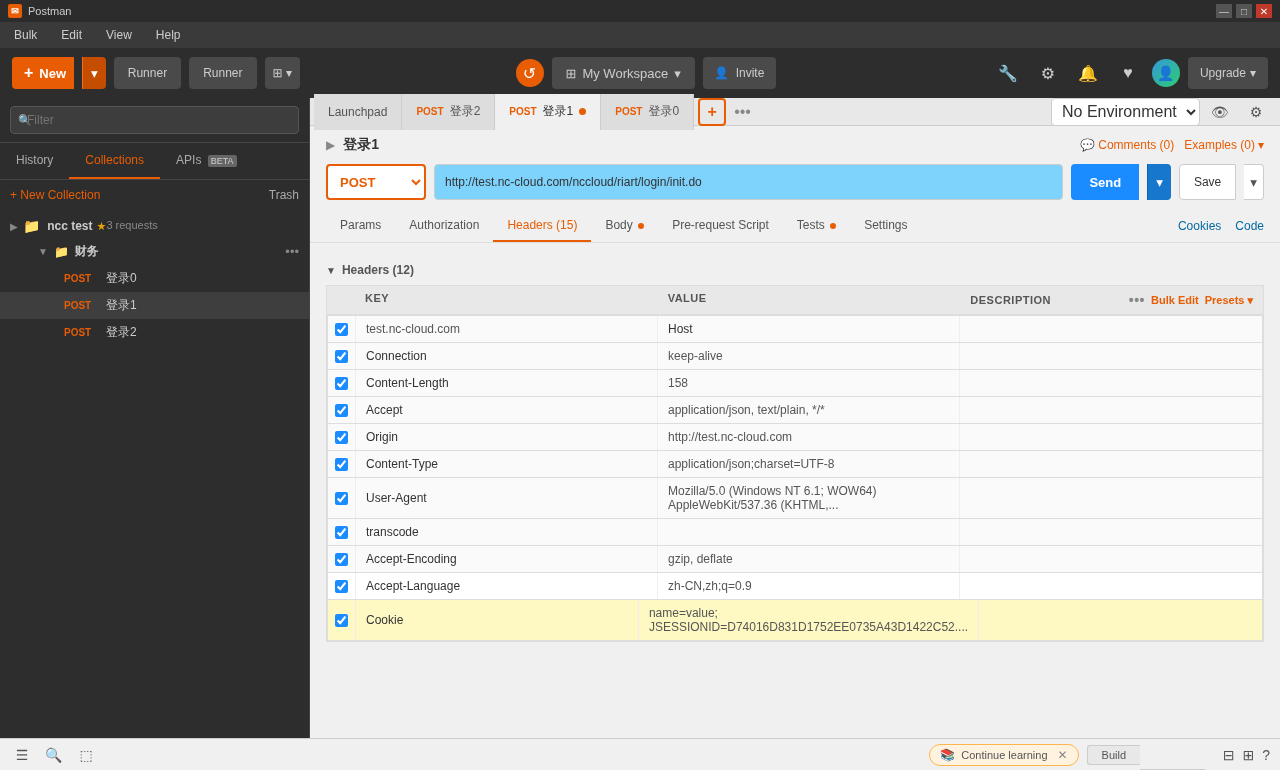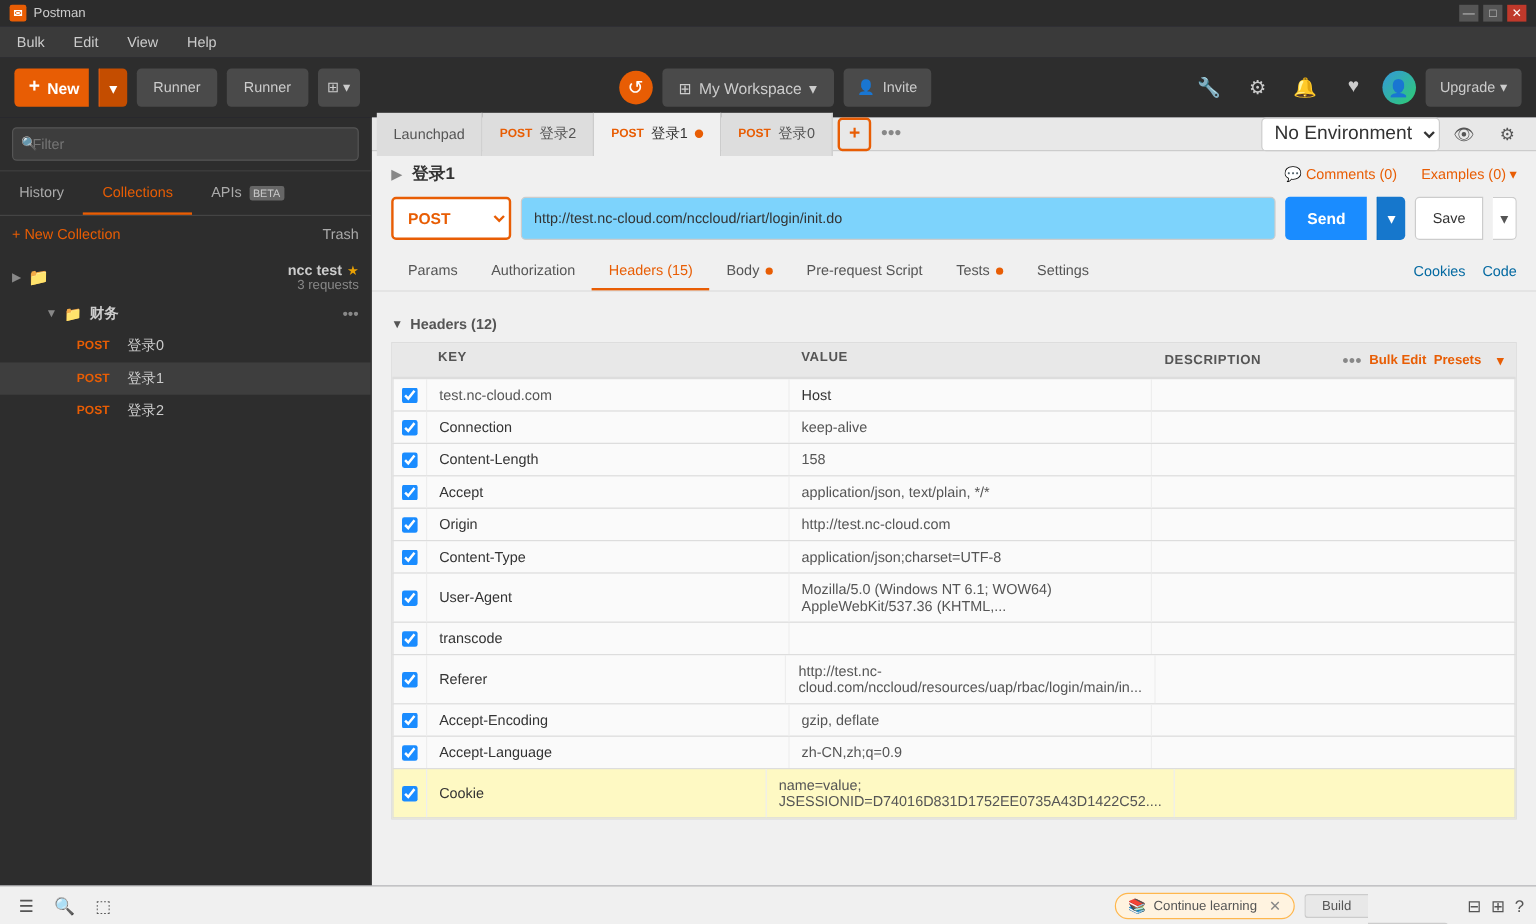--- a/index.html
+++ b/index.html
@@ -265,21 +265,21 @@
     
     .request-area { padding: 10px 16px; }
     .request-title {
       display: flex;
       align-items: center;
       gap: 8px;
       margin-bottom: 10px;
     }
     .breadcrumb-arrow { color: #888; font-size: 12px; }
     .request-name { font-size: 14px; font-weight: 600; color: #333; }
-    .request-actions { margin-left: auto; display: flex; gap: 20px; align-items: center; }
+    .request-actions { margin-left: auto; display: flex; gap: 10px; align-items: center; }
     .comment-btn { color: #e85d04; font-size: 12px; cursor: pointer; }
     .examples-btn { color: #e85d04; font-size: 12px; cursor: pointer; display: flex; align-items: center; gap: 3px; }
 
     .url-bar {
       display: flex;
       align-items: center;
       gap: 8px;
       margin-bottom: 10px;
     }
     .method-select {
@@ -383,21 +383,21 @@
     .section-title { font-size: 12px; color: #555; font-weight: 600; }
     .th {
       padding: 6px 10px;
       font-size: 11px;
       font-weight: 700;
       color: #555;
       text-transform: uppercase;
       letter-spacing: 0.5px;
     }
     .bulk-edit-btn { color: #e85d04; background: none; border: none; font-size: 11px; cursor: pointer; font-weight: 600; }
-    .presets-btn { color: #e85d04; background: none; border: none; font-size: 11px; cursor: pointer; font-weight: 600; display: flex; align-items: center; gap: 13px; }
+    .presets-btn { color: #e85d04; background: none; border: none; font-size: 11px; cursor: pointer; font-weight: 600; display: flex; align-items: center; gap: 3px; }
     .table-row-item {
       display: grid;
       grid-template-columns: 28px 1fr 1fr 1fr;
       border: 1px solid #ddd;
       border-bottom: none;
       background: #fff;
     }
     .table-row-item:last-child { border-bottom: 1px solid #ddd; }
     .table-row-item:nth-child(even) { background: #fafafa; }
     .td { padding: 6px 10px; font-size: 12px; color: #333; border-right: 1px solid #eee; display: flex; align-items: center; }
@@ -574,21 +574,21 @@
     </div>
     <div class="sidebar-actions">
       <button class="new-collection-btn">+ New Collection</button>
       <button class="trash-btn">Trash</button>
     </div>
     <div class="collection-list">
 
       <div class="ncc-header">
         <span class="expand-arrow">▶</span>
         <span class="ncc-folder">📁</span>
-        <div style="display:flex;flex-direction:column;flex:1;align-items:flex-end;">
+        <div style="display:flex;flex-direction:row;flex:1;">
           <div style="display:flex;align-items:center;gap:4px;">
             <span class="ncc-name">ncc test</span>
             <span class="ncc-star">★</span>
           </div>
           <span class="ncc-count">3 requests</span>
         </div>
       </div>
 
       <div class="folder-sub-header">
         <span style="width:10px;"></span>
@@ -778,28 +778,20 @@
           <div class="td key-col">User-Agent</div>
           <div class="td val-col">Mozilla/5.0 (Windows NT 6.1; WOW64) AppleWebKit/537.36 (KHTML,...</div>
           <div class="td desc-col"></div>
         </div>
         <div class="table-row-item" style="background:#fafafa;">
           <div class="td" style="justify-content:center;">
               <input type="checkbox" checked="" class="checkbox" style="">
             </div>
           <div class="td key-col">transcode</div>
           <div class="td val-col"></div>
-          <div class="td desc-col"></div>
-        </div>
-        <div class="table-row-item">
-          <div class="td" style="justify-content:center;">
-              <input type="checkbox" checked="" class="checkbox" style="">
-            </div>
-          <div class="td key-col">Referer</div>
-          <div class="td val-col">http://test.nc-cloud.com/nccloud/resources/uap/rbac/login/main/in...</div>
           <div class="td desc-col"></div>
         </div>
         <div class="table-row-item" style="background:#fafafa;">
           <div class="td" style="justify-content:center;">
               <input type="checkbox" checked="" class="checkbox" style="">
             </div>
           <div class="td key-col">Accept-Encoding</div>
           <div class="td val-col">gzip, deflate</div>
           <div class="td desc-col"></div>
         </div>

